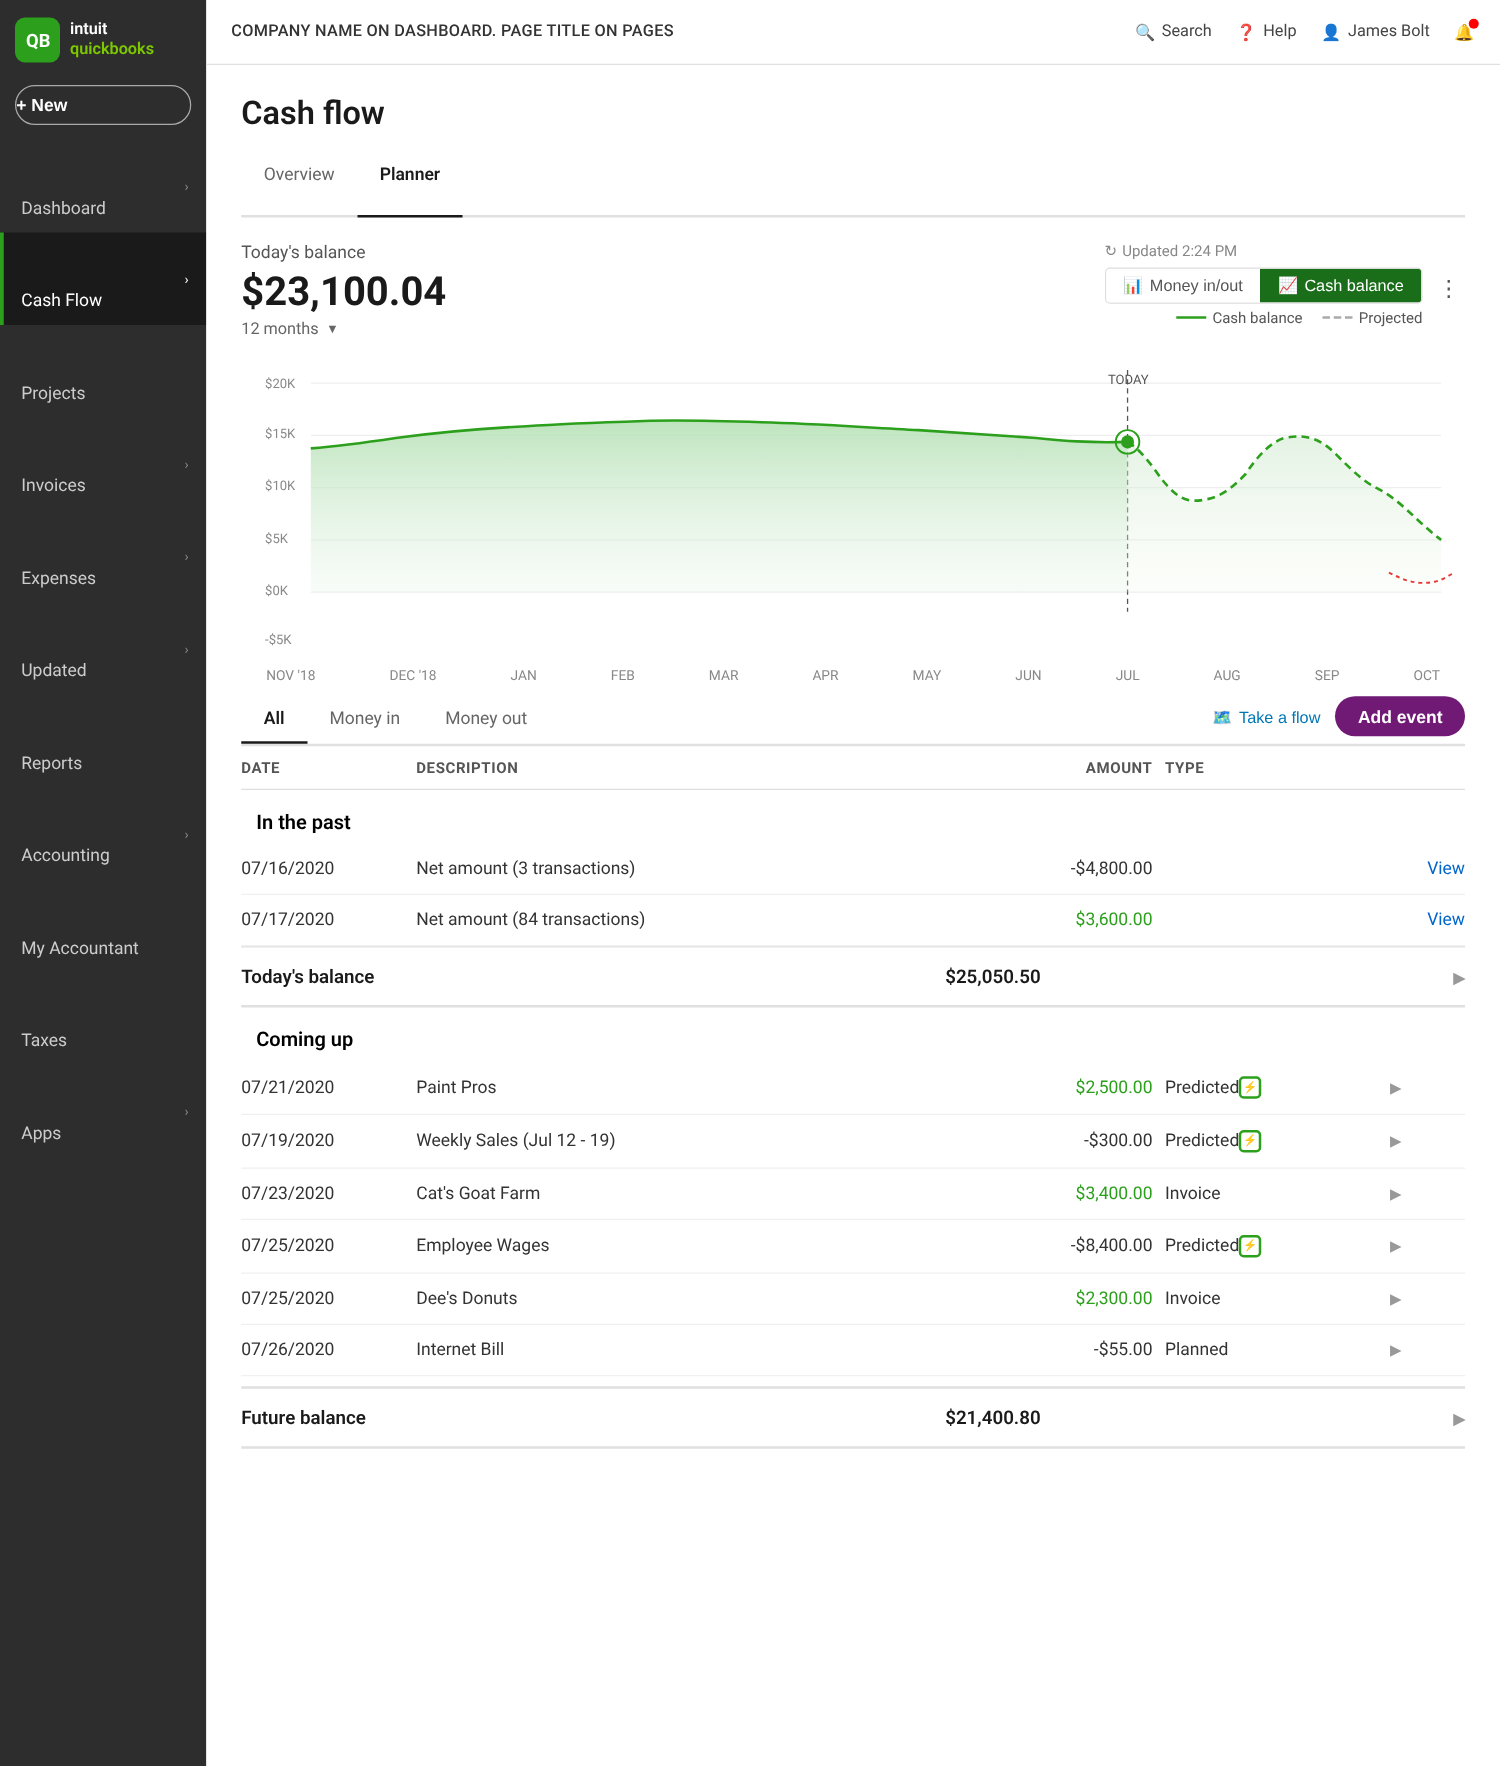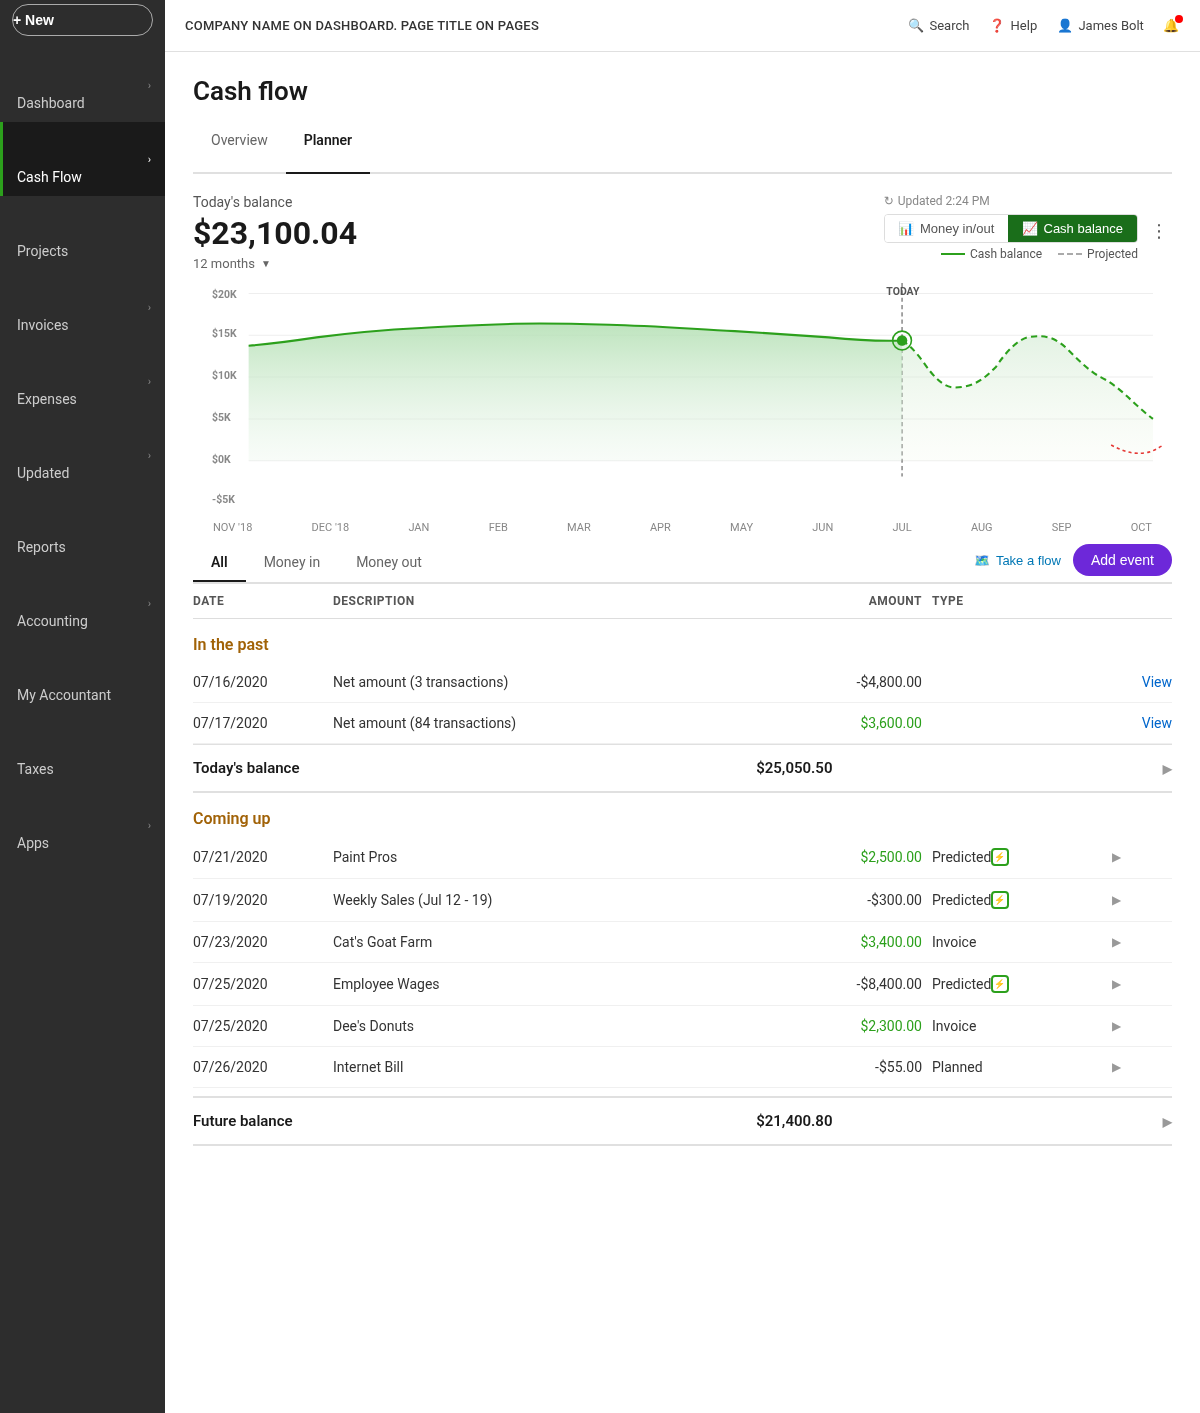--- a/index.html
+++ b/index.html
@@ -150,25 +150,25 @@
       cursor: pointer;
       font-size: 14px;
       color: #666;
       border-bottom: 2px solid transparent;
       margin-bottom: -2px;
     }
     .list-tab.active { color: #1a1a1a; font-weight: 600; border-bottom: 2px solid #1a1a1a; }
 
     .list-tab-actions { display: flex; align-items: center; gap: 12px; padding-bottom: 6px; }
     .take-tour-btn { display: flex; align-items: center; gap: 5px; font-size: 13px; color: #0077b5; cursor: pointer; background: none; border: none; }
-    .add-event-btn { background: #6d28d9; color: #fff; border: none; border-radius: 20px; padding: 8px 18px; font-size: 14px; font-weight: 400; cursor: pointer; }
+    .add-event-btn { background: #701a75; color: #fff; border: none; border-radius: 20px; padding: 8px 18px; font-size: 14px; font-weight: 700; cursor: pointer; }
     .table-header { display: grid; grid-template-columns: 140px 1fr 180px 180px 60px; padding: 10px 0; border-bottom: 1px solid #ddd; }
     .table-header span { font-size: 12px; font-weight: 700; color: #555; text-transform: uppercase; letter-spacing: 0.04em; }
 
-    .section-header { padding: 16px 0 8px; font-size: 16px; font-weight: 600; color: #a16207; }
+    .section-header { padding: 16px 0 8px; font-size: 16px; font-weight: 600; color: #000000; margin-left: 12px; }
 
     .table-row-grid { display: grid; grid-template-columns: 140px 1fr 180px 180px 60px; padding: 12px 0; border-bottom: 1px solid #f0f0f0; align-items: center; }
     .cell { font-size: 14px; color: #333; }
     .cell.green { color: #2ca01c; }
     .cell.view-link { color: #0066cc; cursor: pointer; text-align: right; }
     .cell.right { text-align: right; padding-right: 10px; }
     .cell.type-cell { display: flex; align-items: center; gap: 0; }
 
     .balance-row { display: grid; grid-template-columns: 140px 1fr 180px 1fr; padding: 14px 0; border-bottom: 2px solid #e0e0e0; border-top: 1px solid #e0e0e0; background: #fff; align-items: center; }
     .balance-row .cell { font-size: 15px; font-weight: 600; color: #1a1a1a; }
@@ -189,20 +189,28 @@
       transform: translate(-50%, -50%);
       color: #2ca01c;
     }
 
     .chevron-right { color: #999; font-size: 12px; }
   </style>
 </head>
 <body>
 
 <div id="sidebar">
+  <div id="sidebar-logo">
+    <div class="qb-logo-icon">
+      <svg viewBox="0 0 24 24" fill="white" xmlns="http://www.w3.org/2000/svg">
+        <text x="2" y="18" font-size="16" font-weight="bold" fill="white">QB</text>
+      </svg>
+    </div>
+    <div class="qb-logo-text">intuit <span>quickbooks</span></div>
+  </div>
 
   <button class="sidebar-new-btn">+ New</button>
 
   <div class="sidebar-item">
     <span class="item-left">
       <span>Dashboard</span>
     </span>
     <span class="chevron">›</span>
   </div>
 
@@ -340,21 +348,21 @@
                 <div class="legend-line dashed"></div>
                 <span>Projected</span>
               </div>
             </div>
           </div>
         </div>
         <button class="more-btn">⋮</button>
       </div>
     </div>
 
-    <div class="chart-container" style="margin-top:12px;font-weight:bold;">
+    <div class="chart-container" style="margin-top:25px;">
       <svg viewBox="0 0 900 220" xmlns="http://www.w3.org/2000/svg">
 
         <text x="0" y="14" font-size="10" fill="#888">$20K</text>
         <text x="0" y="52" font-size="10" fill="#888">$15K</text>
         <text x="0" y="92" font-size="10" fill="#888">$10K</text>
         <text x="0" y="132" font-size="10" fill="#888">$5K</text>
         <text x="0" y="172" font-size="10" fill="#888">$0K</text>
         <text x="0" y="210" font-size="10" fill="#888">-$5K</text>
 
         <line x1="35" y1="10" x2="900" y2="10" stroke="#eee" stroke-width="1"></line>

